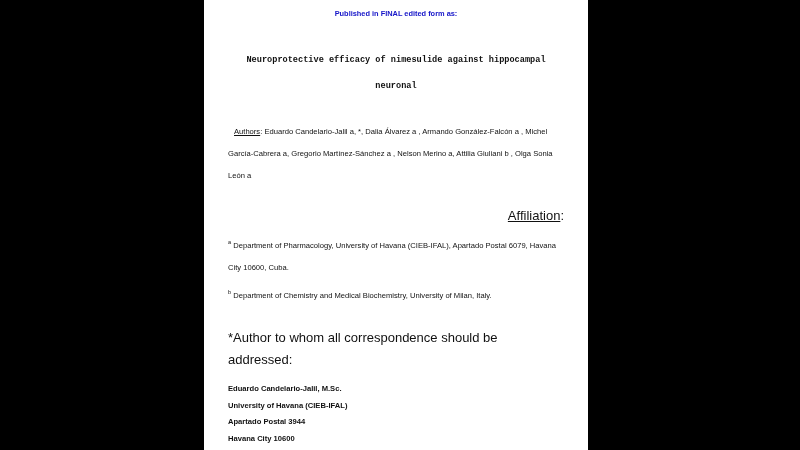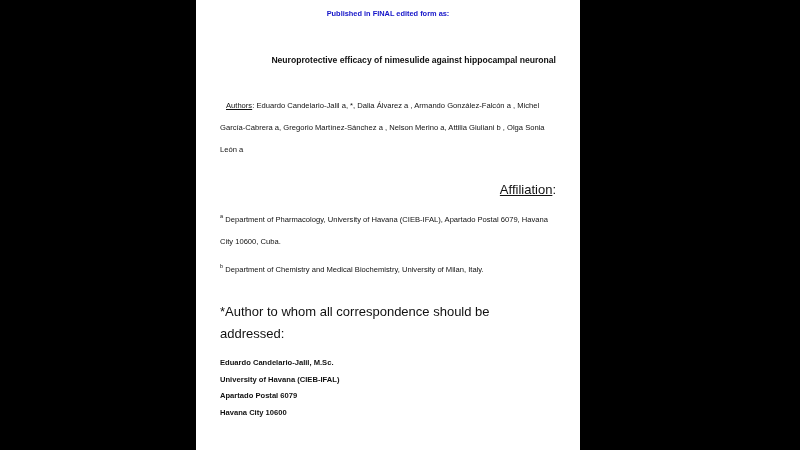--- a/index.html
+++ b/index.html
@@ -5,21 +5,21 @@
   html, body {
     margin: 0;
     padding: 0;
     background: #000000;
     width: 800px;
     height: 450px;
     overflow: hidden;
   }
   .page {
     position: absolute;
-    left: 196px;
+    left: 204px;
     top: 0;
     width: 384px;
     height: 450px;
     background: #ffffff;
     box-sizing: border-box;
     padding: 6px 24px 0 24px;
     font-family: "Liberation Sans", sans-serif;
     color: #000000;
   }
   .pub-note {
@@ -32,26 +32,27 @@
   }
   .journal-ref {
     text-align: center;
     color: #1414c8;
     font-weight: bold;
     font-size: 7.4px;
     line-height: 11px;
     margin-top: 10px;
   }
   .title {
-    text-align: right;
+    text-align: center;
     font-weight: bold;
     font-size: 8.6px;
     line-height: 26px;
     margin-top: 28px;
     color: #111111;
+    font-family: Liberation Mono, monospace;
   }
   .section-label {
     text-decoration: underline;
     margin-left: 6px;
   }
   .authors {
     font-size: 7.6px;
     line-height: 22px;
     margin-top: 22px;
     color: #111111;
@@ -122,18 +123,18 @@
   <div class="affil-line second">
     <sup>b</sup>
     <span>Department of Chemistry and Medical Biochemistry, University of Milan, Italy.</span>
   </div>
 
   <div class="corresp">*Author to whom all correspondence should be addressed:</div>
 
   <div class="contact">
     <div>Eduardo Candelario-Jalil, M.Sc.</div>
     <div>University of Havana (CIEB-IFAL)</div>
-    <div>Apartado Postal 6079</div>
+    <div>Apartado Postal 3944</div>
     <div>Havana City 10600</div>
 
   </div>
 
 </div>
 
 </body></html>

